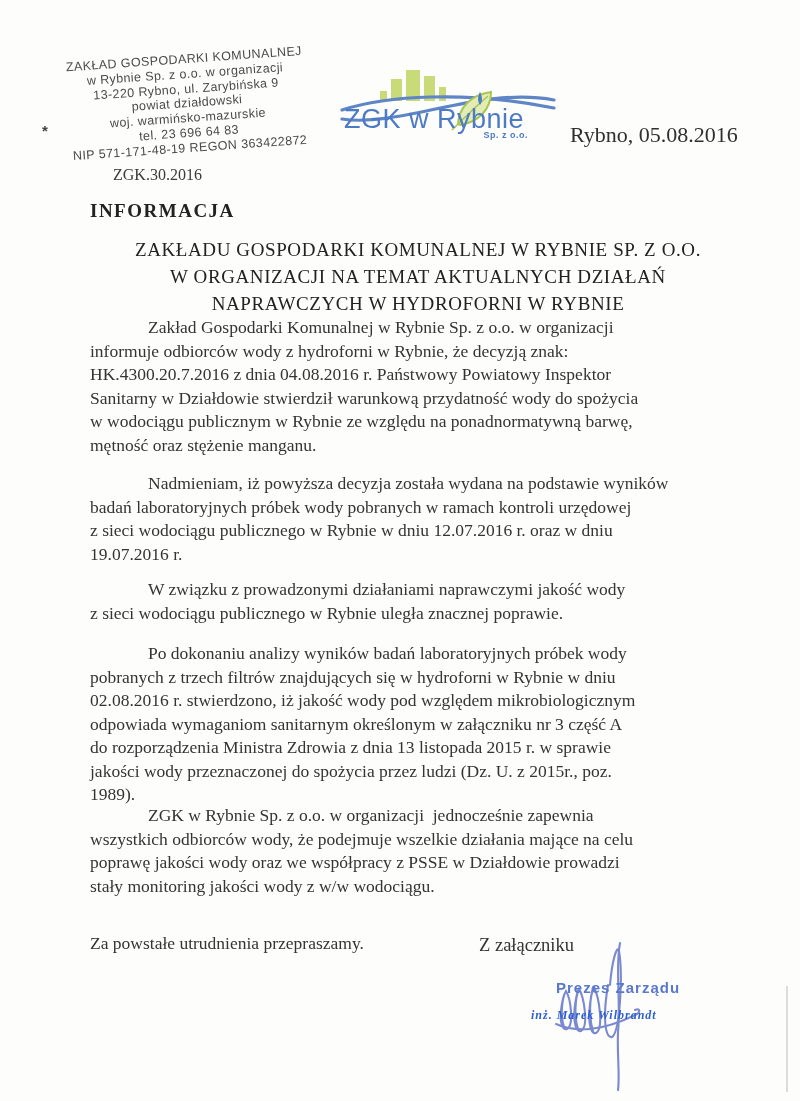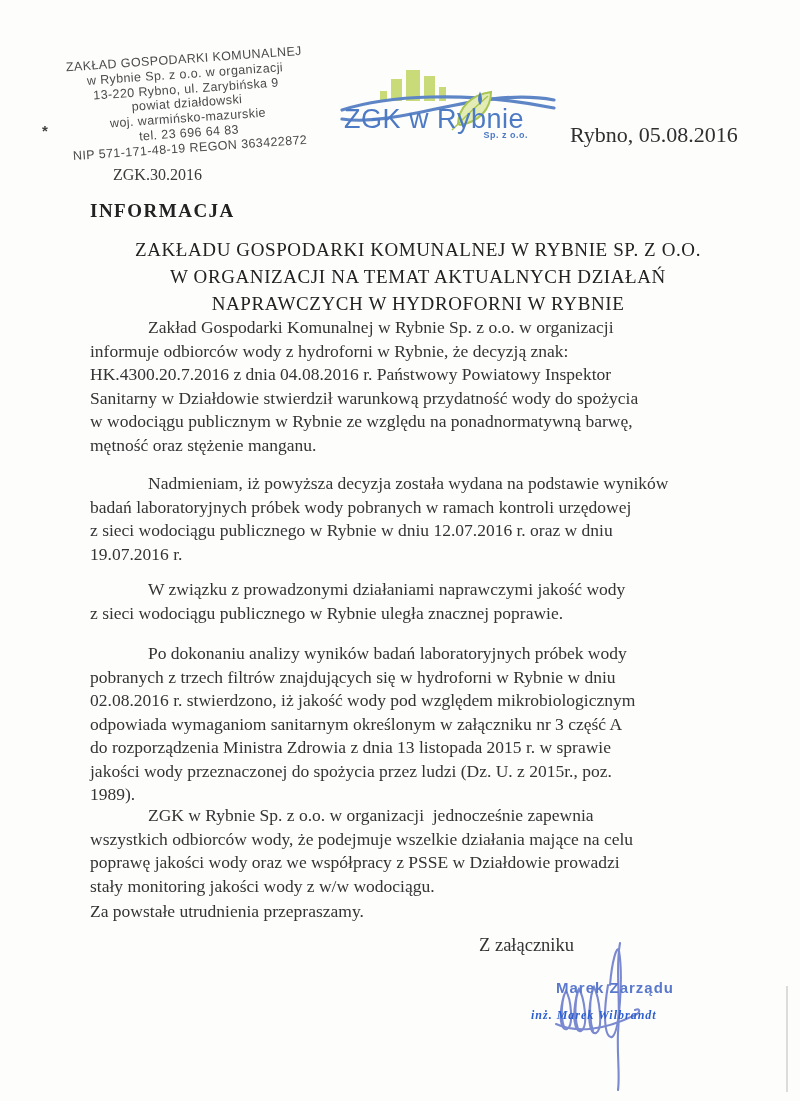--- a/index.html
+++ b/index.html
@@ -42,21 +42,21 @@
   }
   .heading{
     position:absolute;left:80px;top:236px;width:676px;text-align:center;
     font-size:19px;font-weight:normal;letter-spacing:.6px;line-height:27px;
     color:#222;white-space:pre-line;
   }
   .para{
     position:absolute;left:90px;font-size:17.5px;line-height:23.5px;
     color:#343434;white-space:pre;text-indent:58px;
   }
-  .para.no-indent{text-indent:0;}
+  .para.no-indent{text-indent:0;margin-top:32px;}
   .p1{top:316px;} .p2{top:472px;} .p3{top:578px;} .p4{top:642px;}
   .p5{top:804px;} .p6{top:900px;}
   .valediction{position:absolute;left:479px;top:935px;font-size:18.5px;color:#333;}
   .sig-title{
     position:absolute;left:556px;top:979px;
     font-family:"Liberation Sans", sans-serif;font-weight:bold;
     font-size:15px;letter-spacing:1px;color:#5a79cc;
   }
   .sig-name{
     position:absolute;left:531px;top:1008px;
@@ -146,18 +146,18 @@
 
   <svg class="signature" width="115" height="160" viewBox="0 0 115 160">
     <path d="M72,6 C67,32 73,62 70,96 C69,118 72,138 70,153"></path>
     <path d="M16,58 C10,80 13,94 19,92 C26,89 23,62 18,54 C14,61 12,78 16,90"></path>
     <path d="M30,53 C23,80 27,96 33,94 C41,90 36,60 31,52 C27,61 26,80 30,92"></path>
     <path d="M45,50 C38,82 42,98 48,96 C56,92 51,60 46,50 C41,60 41,82 45,94"></path>
     <path d="M60,48 C54,84 58,102 64,100 C72,95 75,38 71,14 C69,7 64,24 62,48"></path>
     <path d="M8,87 C28,96 56,94 89,77 C93,74 91,71 87,73"></path>
   </svg>
 
-  <div class="sig-title">Marek Zarządu</div>
+  <div class="sig-title">Prezes Zarządu</div>
   <div class="sig-name">inż. Marek Wilbrandt</div>
 
   <div class="edge-line"></div>
 
 </div>
 
 </body></html>

